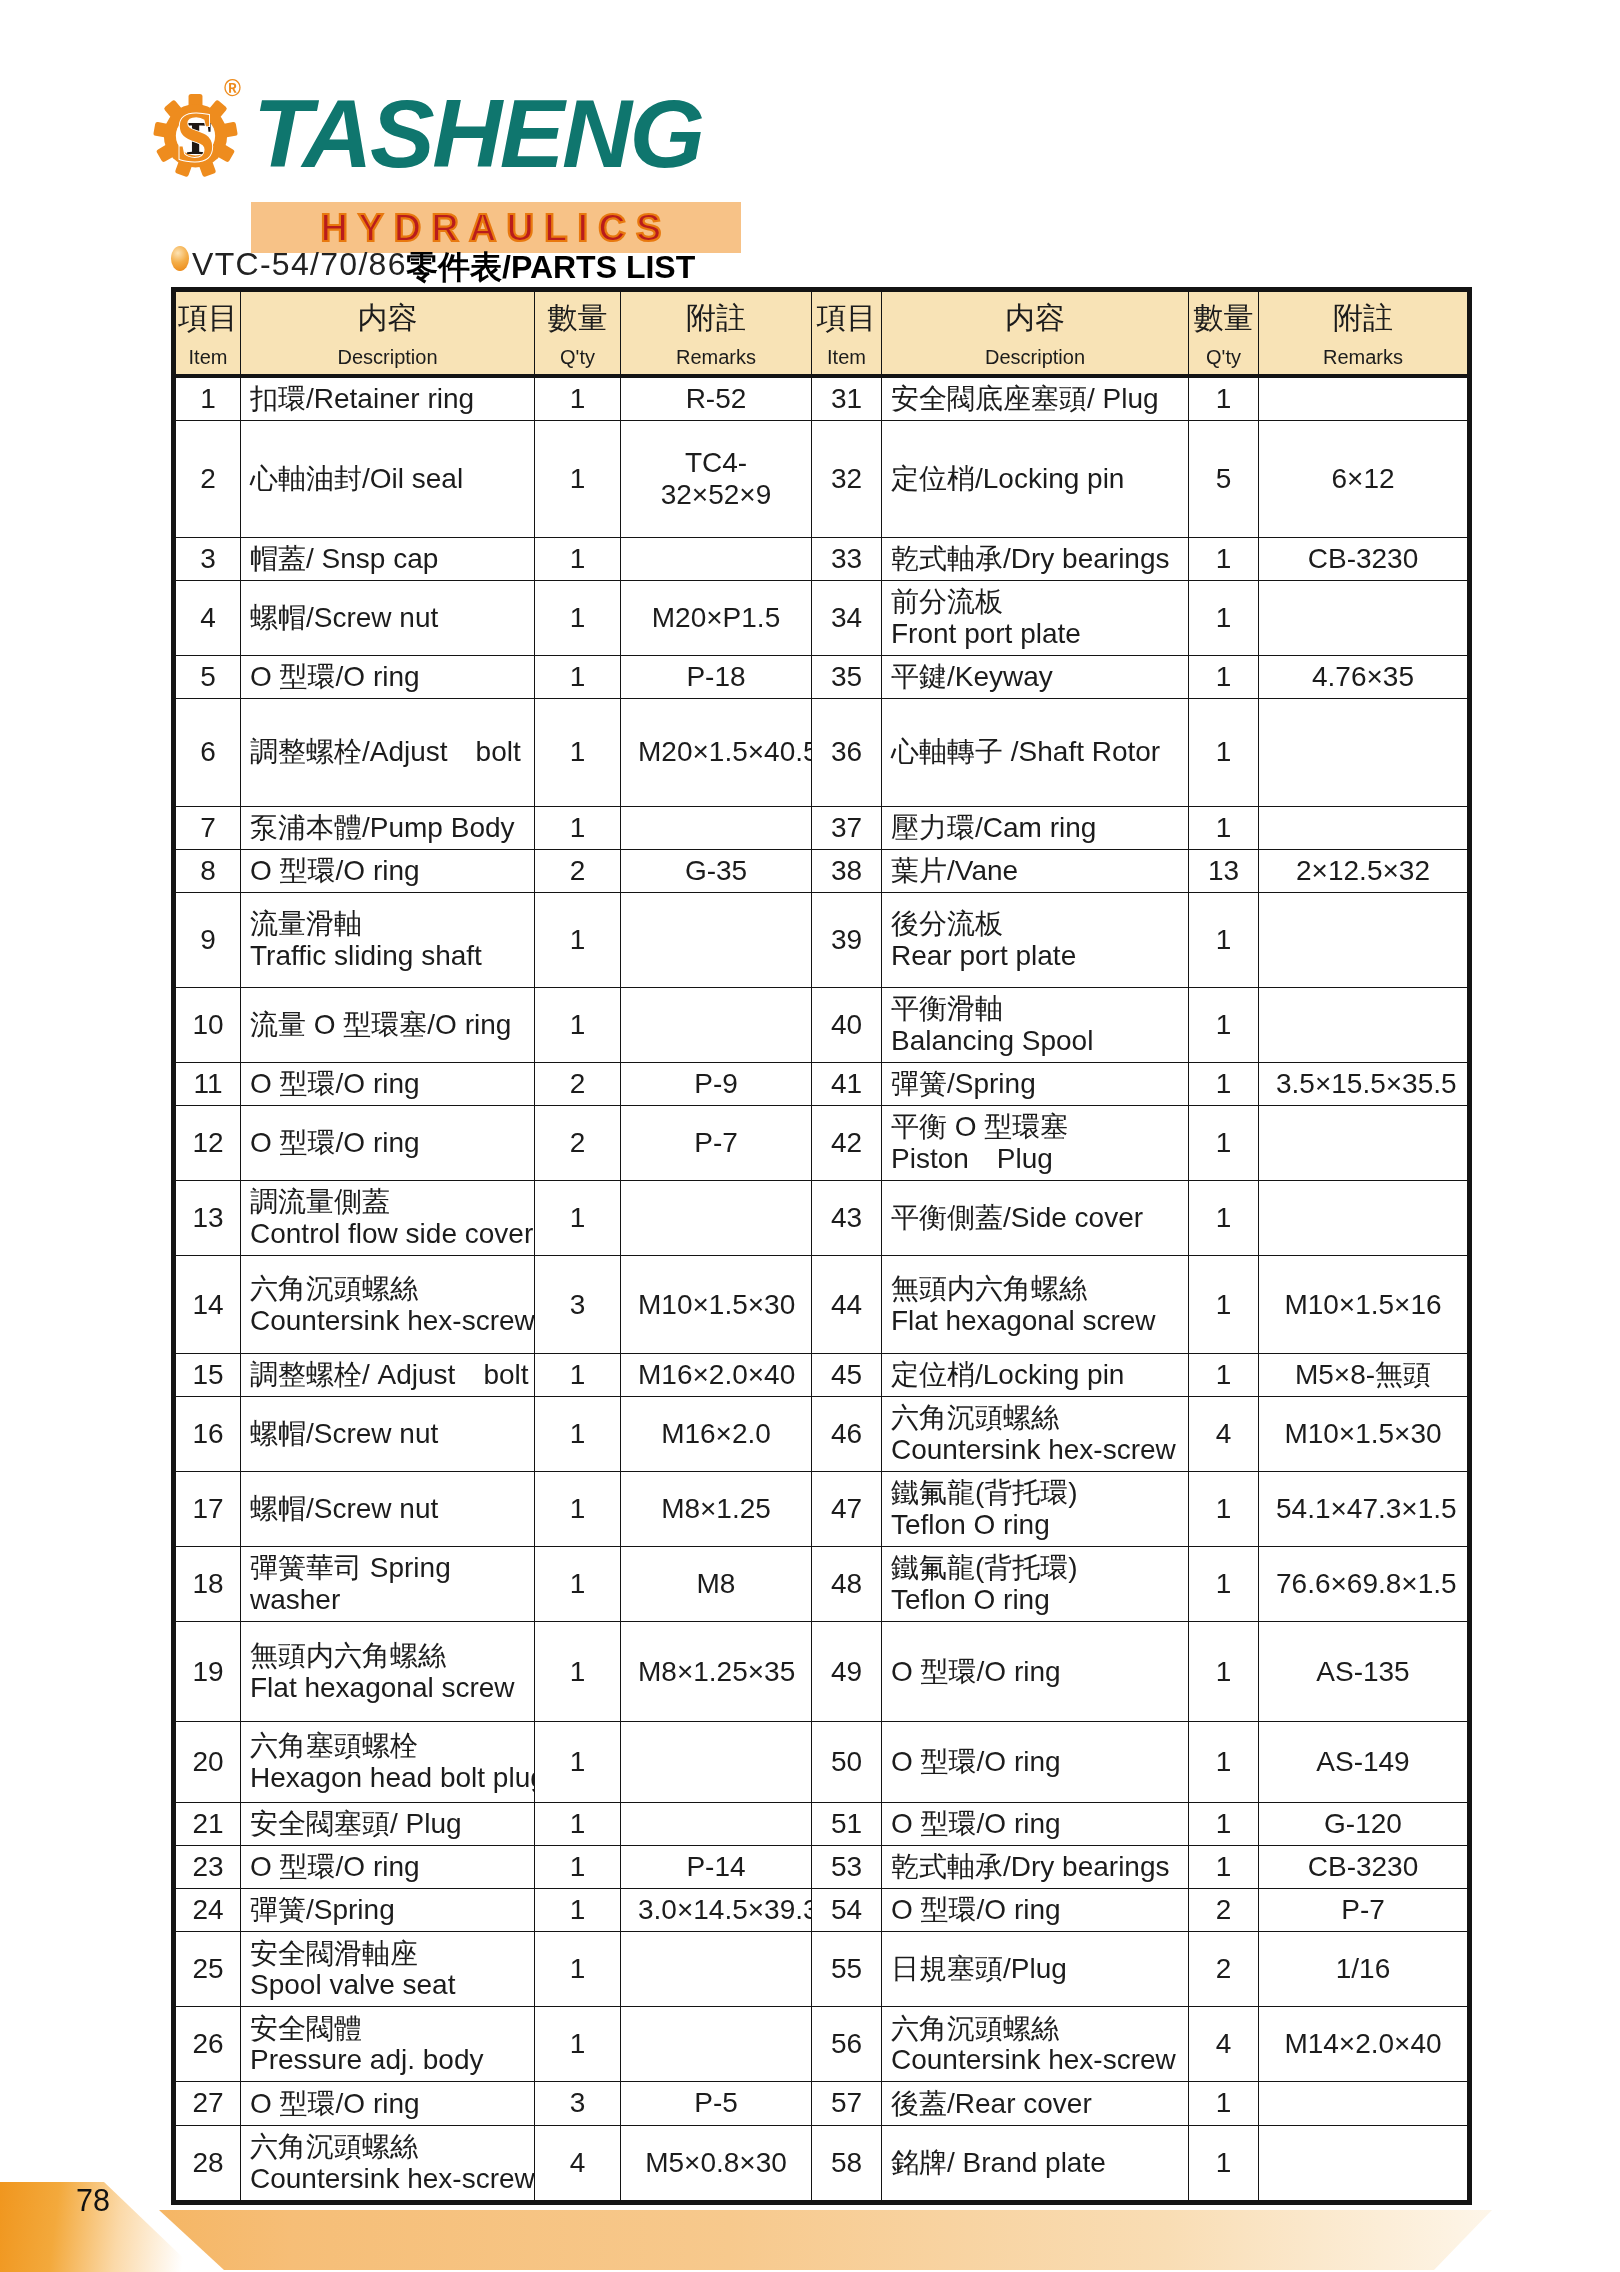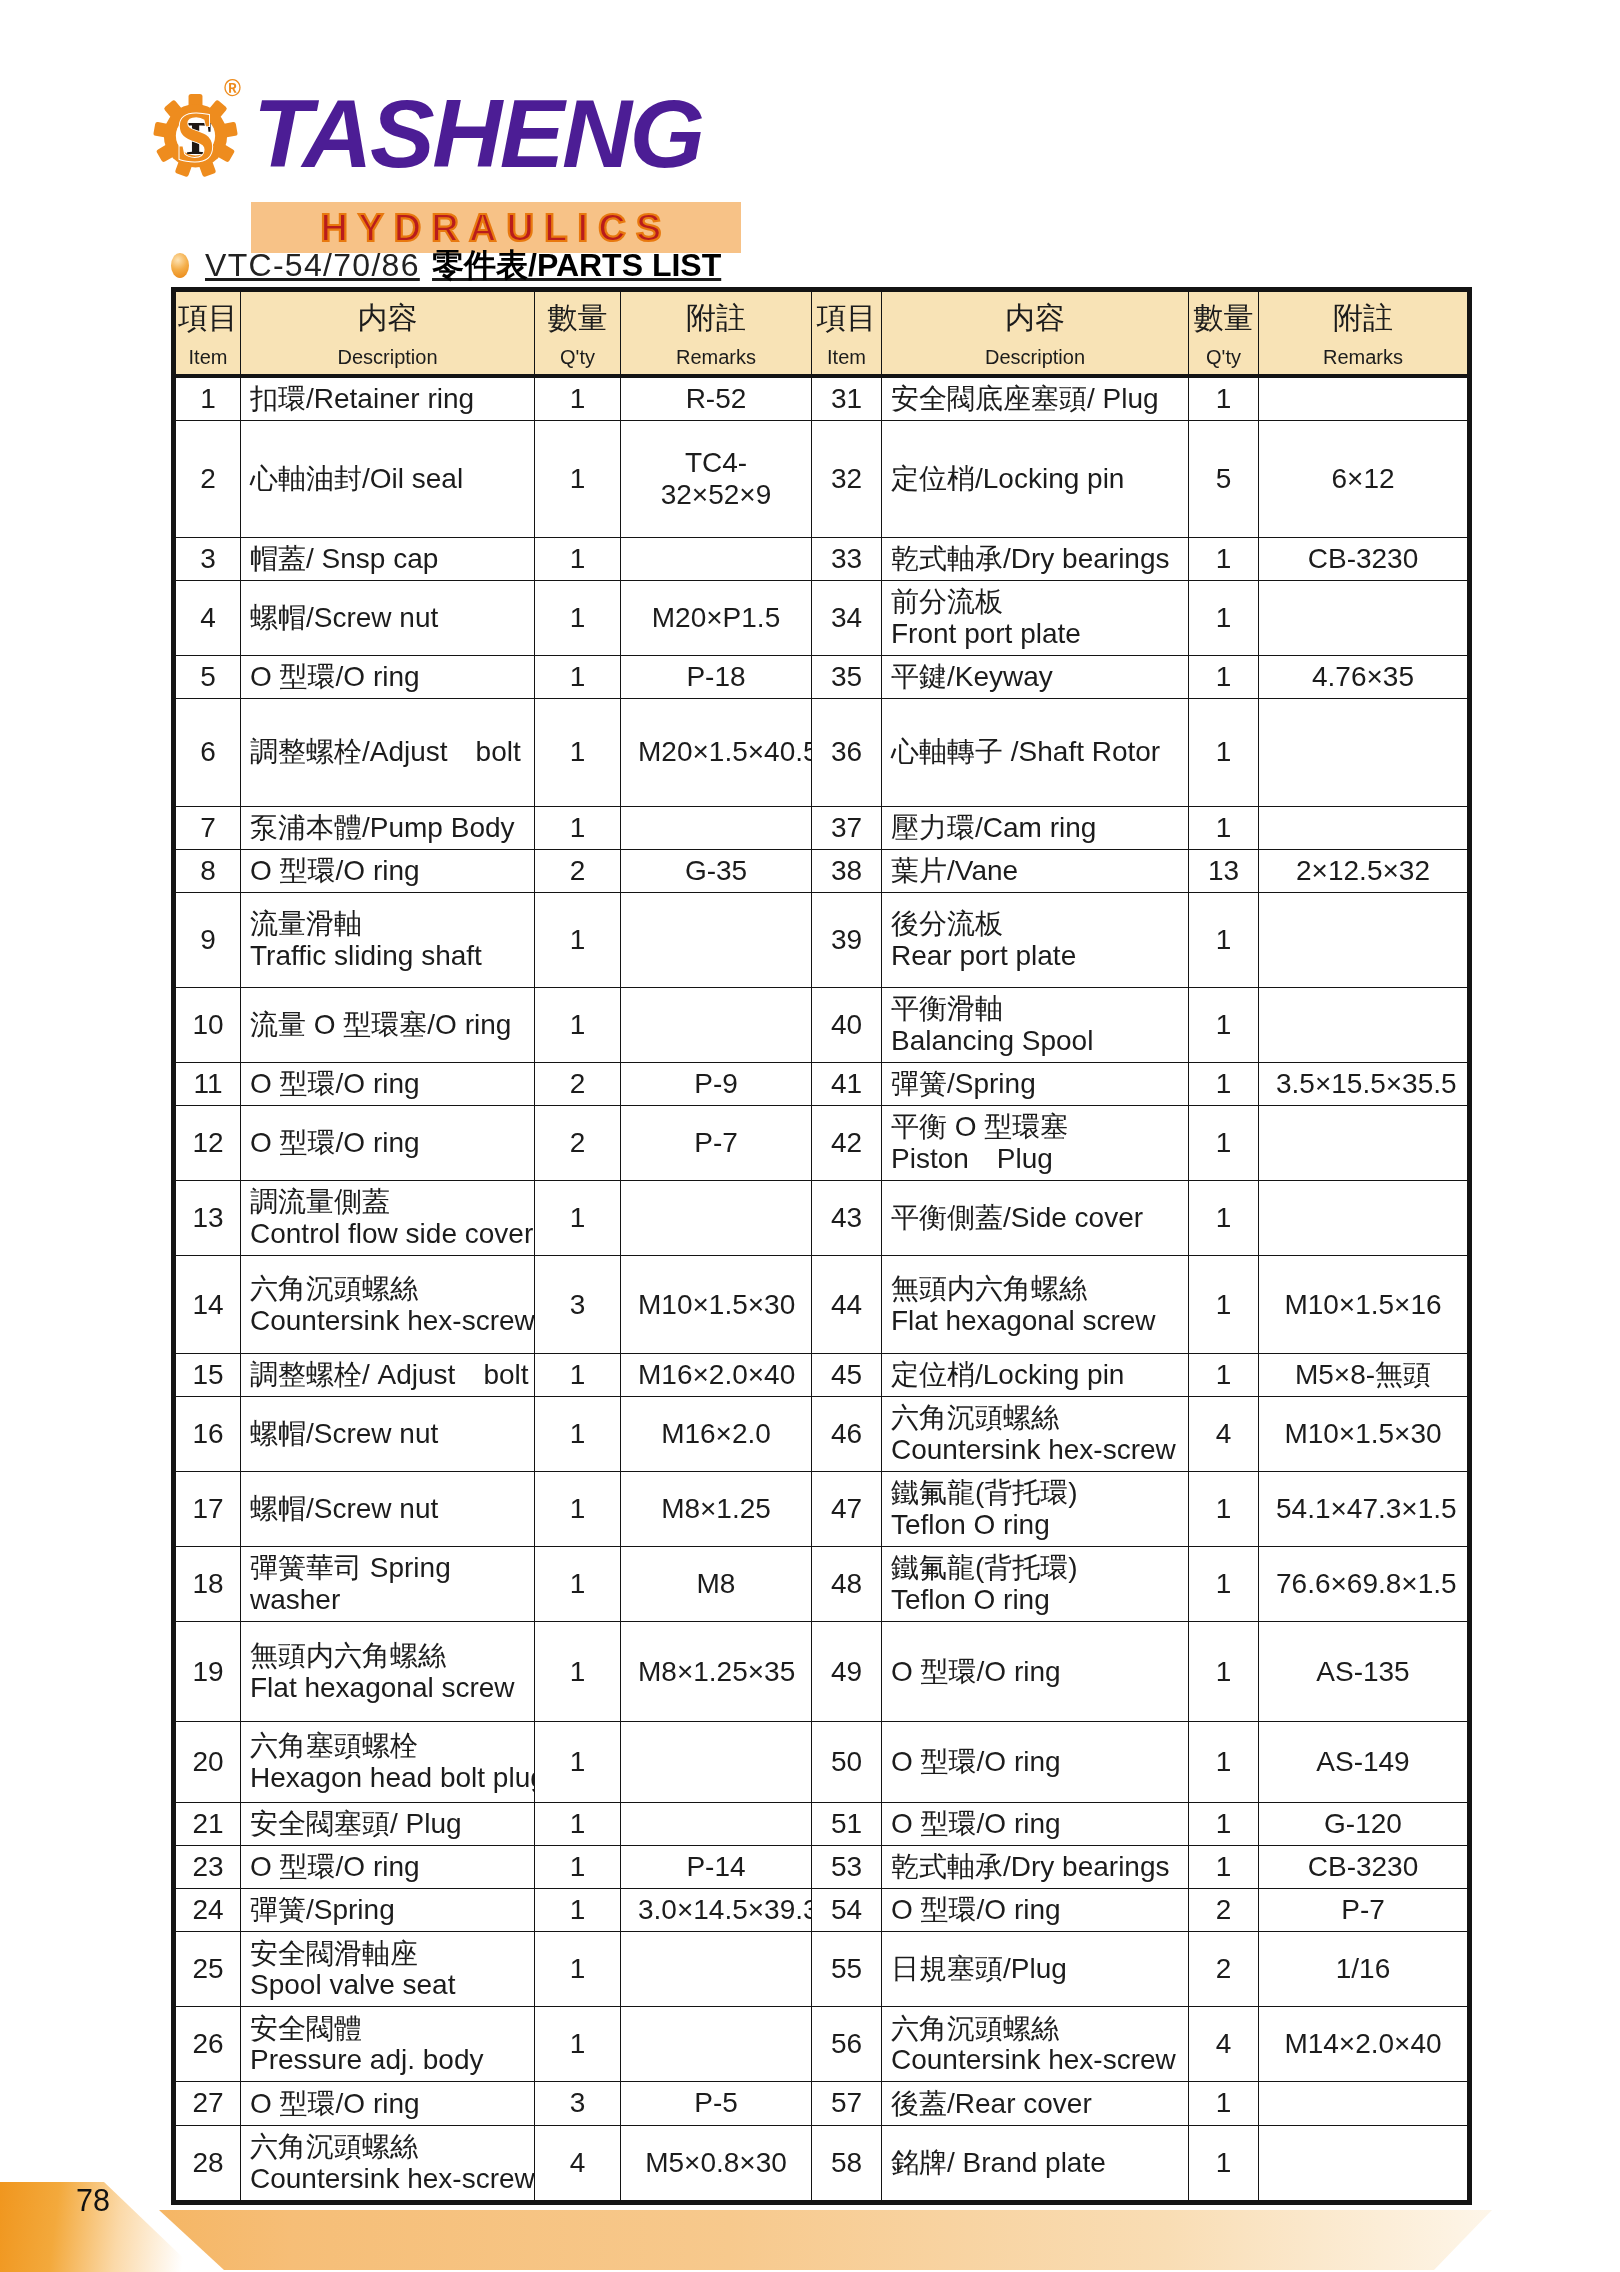--- a/index.html
+++ b/index.html
@@ -15,37 +15,37 @@
   
   .logo-block{position:absolute;left:0;top:0;width:1620px;height:267px;}
   .gear-wrap{position:absolute;left:151px;top:75px;width:89px;height:114px;}
   .reg-mark{
     position:absolute;left:224px;top:75px;
     color:#ee8c1e;font-size:23px;font-weight:bold;
   }
   .brand-name{
     position:absolute;left:253px;top:81px;
     font-size:97px;font-weight:bold;font-style:italic;
-    letter-spacing:-2.5px;color:#4c1d95;white-space:nowrap;
+    letter-spacing:-2.5px;color:#0f766e;white-space:nowrap;
     line-height:1.1;
   }
   .brand-band{
     position:absolute;left:251px;top:202px;width:490px;height:51px;
     background:#f7c287;
     display:flex;align-items:center;justify-content:center;
   }
   .brand-tagline{
     font-size:38px;font-weight:bold;letter-spacing:10.2px;
     color:#b91c1c;-webkit-text-stroke:2.2px #e8790f;
     white-space:nowrap;transform:translateY(0.6px);
   }
   
   .title-row{
     position:absolute;left:171px;top:246px;height:39px;
-    display:flex;align-items:center;gap:16px;white-space:nowrap;text-decoration:underline;
+    display:flex;gap:3px;white-space:nowrap;
   }
   .title-bullet{
     width:18px;height:25.4px;border-radius:50%;
     background:radial-gradient(circle at 38% 28%, #fde3b4 0%, #f4ae49 45%, #e9820e 100%);
     flex:0 0 auto;
   }
   .title-model{font-size:32px;color:#222222;letter-spacing:1.3px;}
   .title-label{font-size:32px;font-weight:bold;color:#000000;letter-spacing:0px;margin-left:-3.8px;}
   
   table.parts{

